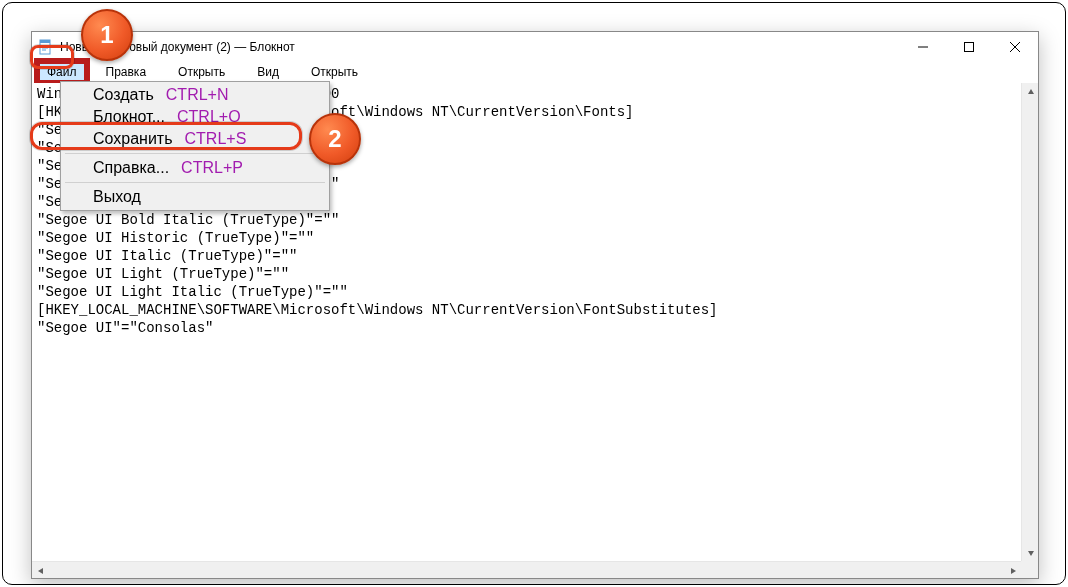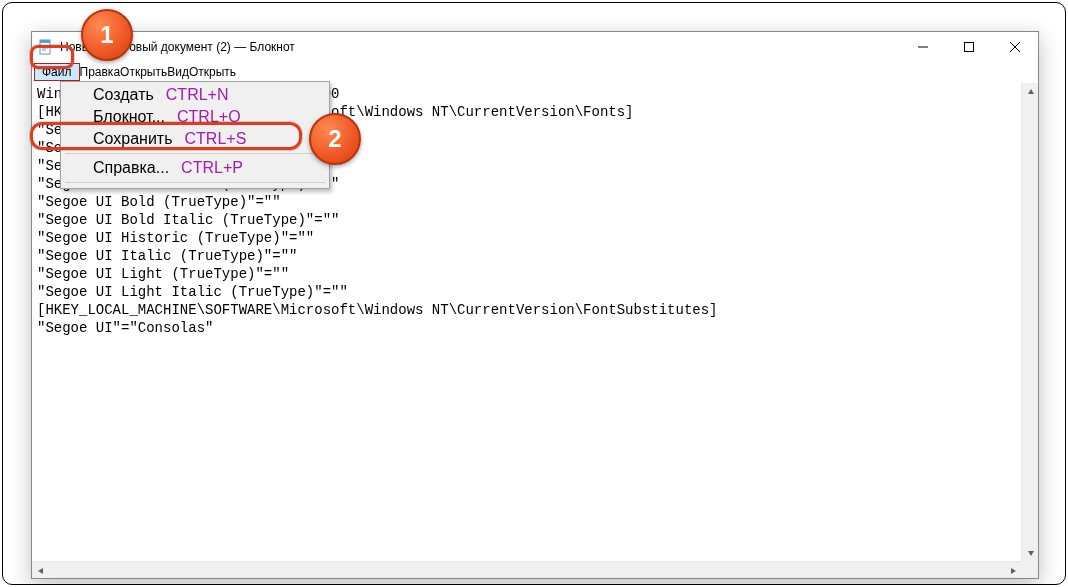--- a/index.html
+++ b/index.html
@@ -10,22 +10,22 @@
 
 .titlebar { height: 30px; display: flex; align-items: center; justify-content: space-between; padding: 0 0 0 6px; background: #fff; }
 .titlebar-left { display: flex; align-items: center; gap: 6px; }
 .app-icon { width: 16px; height: 16px; display: block; }
 .titlebar-title { font-size: 12px; color: #000; }
 .win-controls { display: flex; }
 .win-btn { width: 46px; height: 30px; display: flex; align-items: center; justify-content: center; }
 .win-btn svg { display: block; }
 
 .menubar { height: 20px; display: flex; align-items: center; gap: 0; padding-left: 2px; background: #fff; border-bottom: 1px solid transparent; }
-.menu-item { padding: 2px 0; font-size: 12px; color: #000; cursor: default; }
-.menu-item.active { background: #cce8ff; border: 1px solid #b91c1c; padding: 1px 7px; }
+.menu-item { padding: 2px 16px; font-size: 12px; color: #000; cursor: default; }
+.menu-item.active { background: #cce8ff; border: 6px solid #b91c1c; padding: 1px 7px; }
 
 .content { position: absolute; left: 1px; right: 1px; top: 51px; bottom: 17px; background: #fff; font-family: Consolas, "Courier New", monospace; font-size: 14px; line-height: 18px; padding: 2px 4px; white-space: pre; overflow: hidden; }
 
 .dropdown { position: absolute; left: 28px; top: 49px; width: 270px; background: #f0f0f0; border: 1px solid #a0a0a0; box-shadow: 2px 3px 4px rgba(0,0,0,.25); padding: 2px; z-index: 5; }
 .dd-item { display: flex; justify-content: flex-start; align-items: center; height: 22px; padding: 0 18px 0 30px; font-size: 16px; color: #000; background: #f0f0f0; cursor: default; gap: 12px; }
 .dd-item .shortcut { color: #a21caf; }
 .dd-item.highlight { background: #91c9f7; }
 .dd-sep { height: 1px; background: #d0d0d0; margin: 3px 2px; }
 
 .red-ring { position: absolute; border: 3px solid #e53b1a; border-radius: 12px; box-shadow: 0 0 0 1px rgba(0,0,0,.15); pointer-events: none; z-index: 6; }
@@ -146,20 +146,24 @@
       <div class="dd-item">
         <span>Сохранить</span>
         <span class="shortcut">CTRL+S</span>
       </div>
       <div class="dd-sep"></div>
       <div class="dd-item">
         <span>Справка...</span>
         <span class="shortcut">CTRL+P</span>
       </div>
       <div class="dd-sep"></div>
+      <div class="dd-item">
+        <span>Выход</span>
+        <span class="shortcut"></span>
+      </div>
     </div>
 
   </div>
 
   <div class="red-ring ring-file"></div>
   <div class="red-ring ring-saveas"></div>
   <div class="badge badge-1">1</div>
   <div class="badge badge-2">2</div>
 </div>
 

